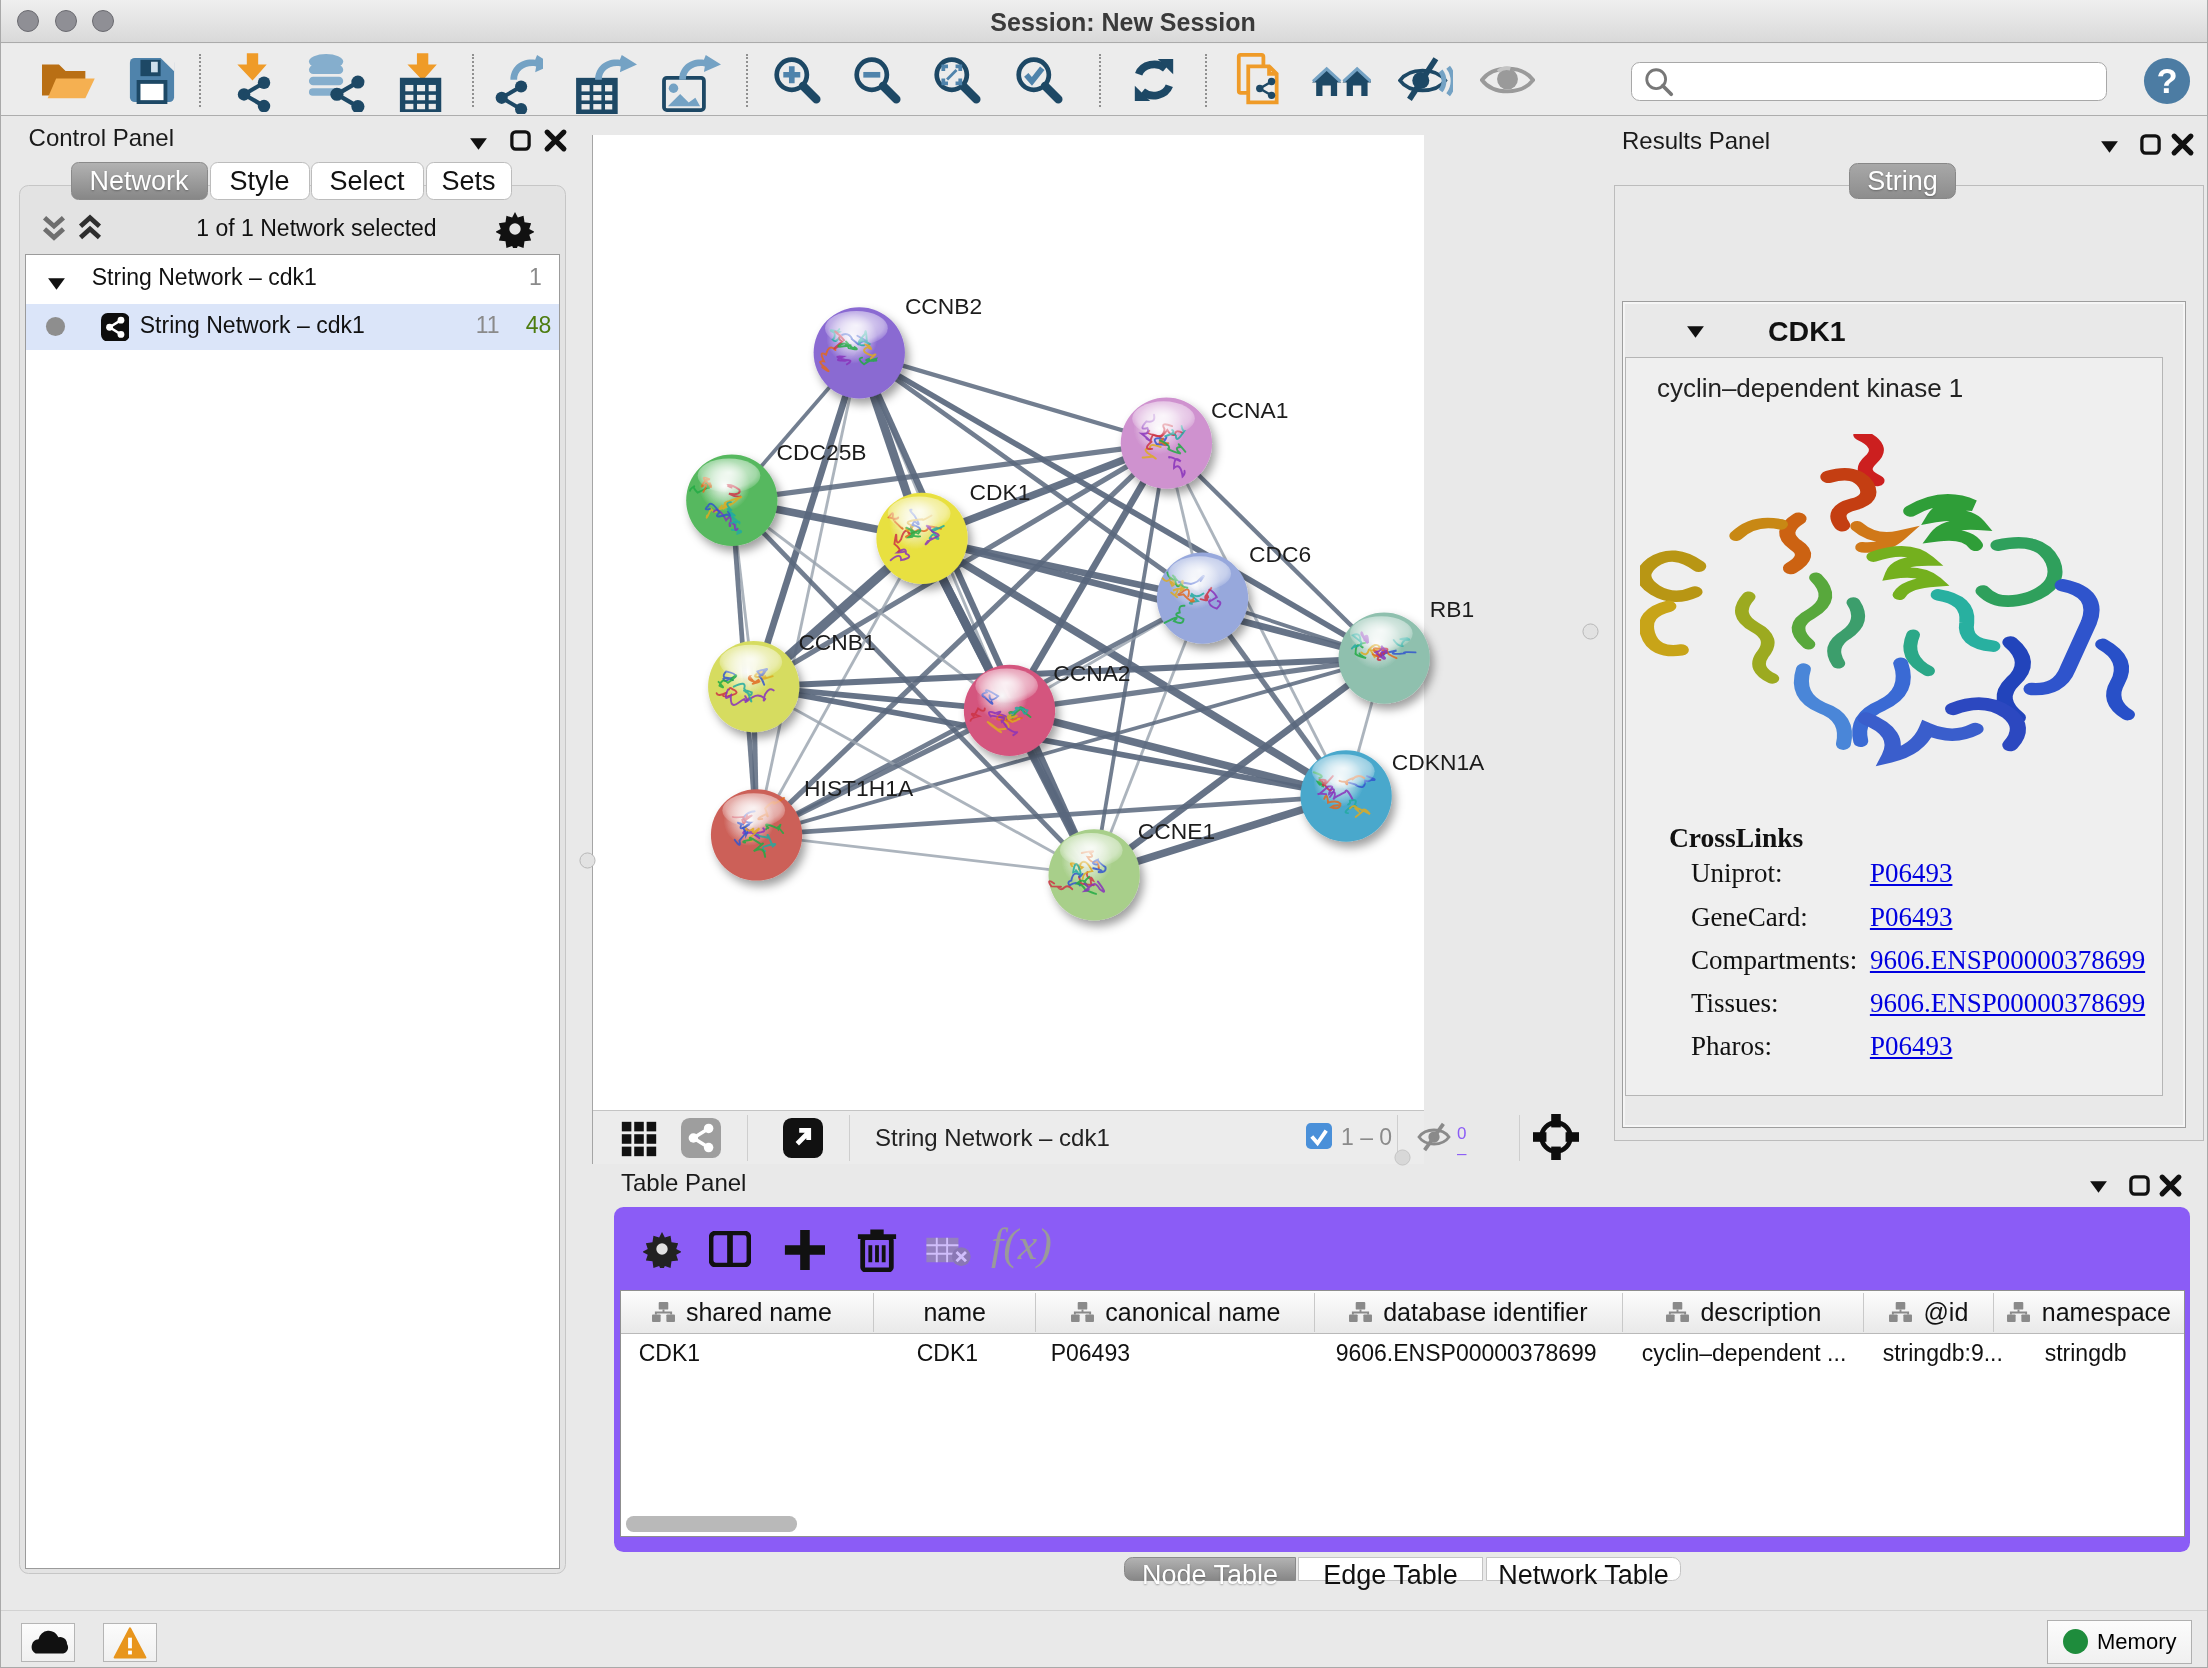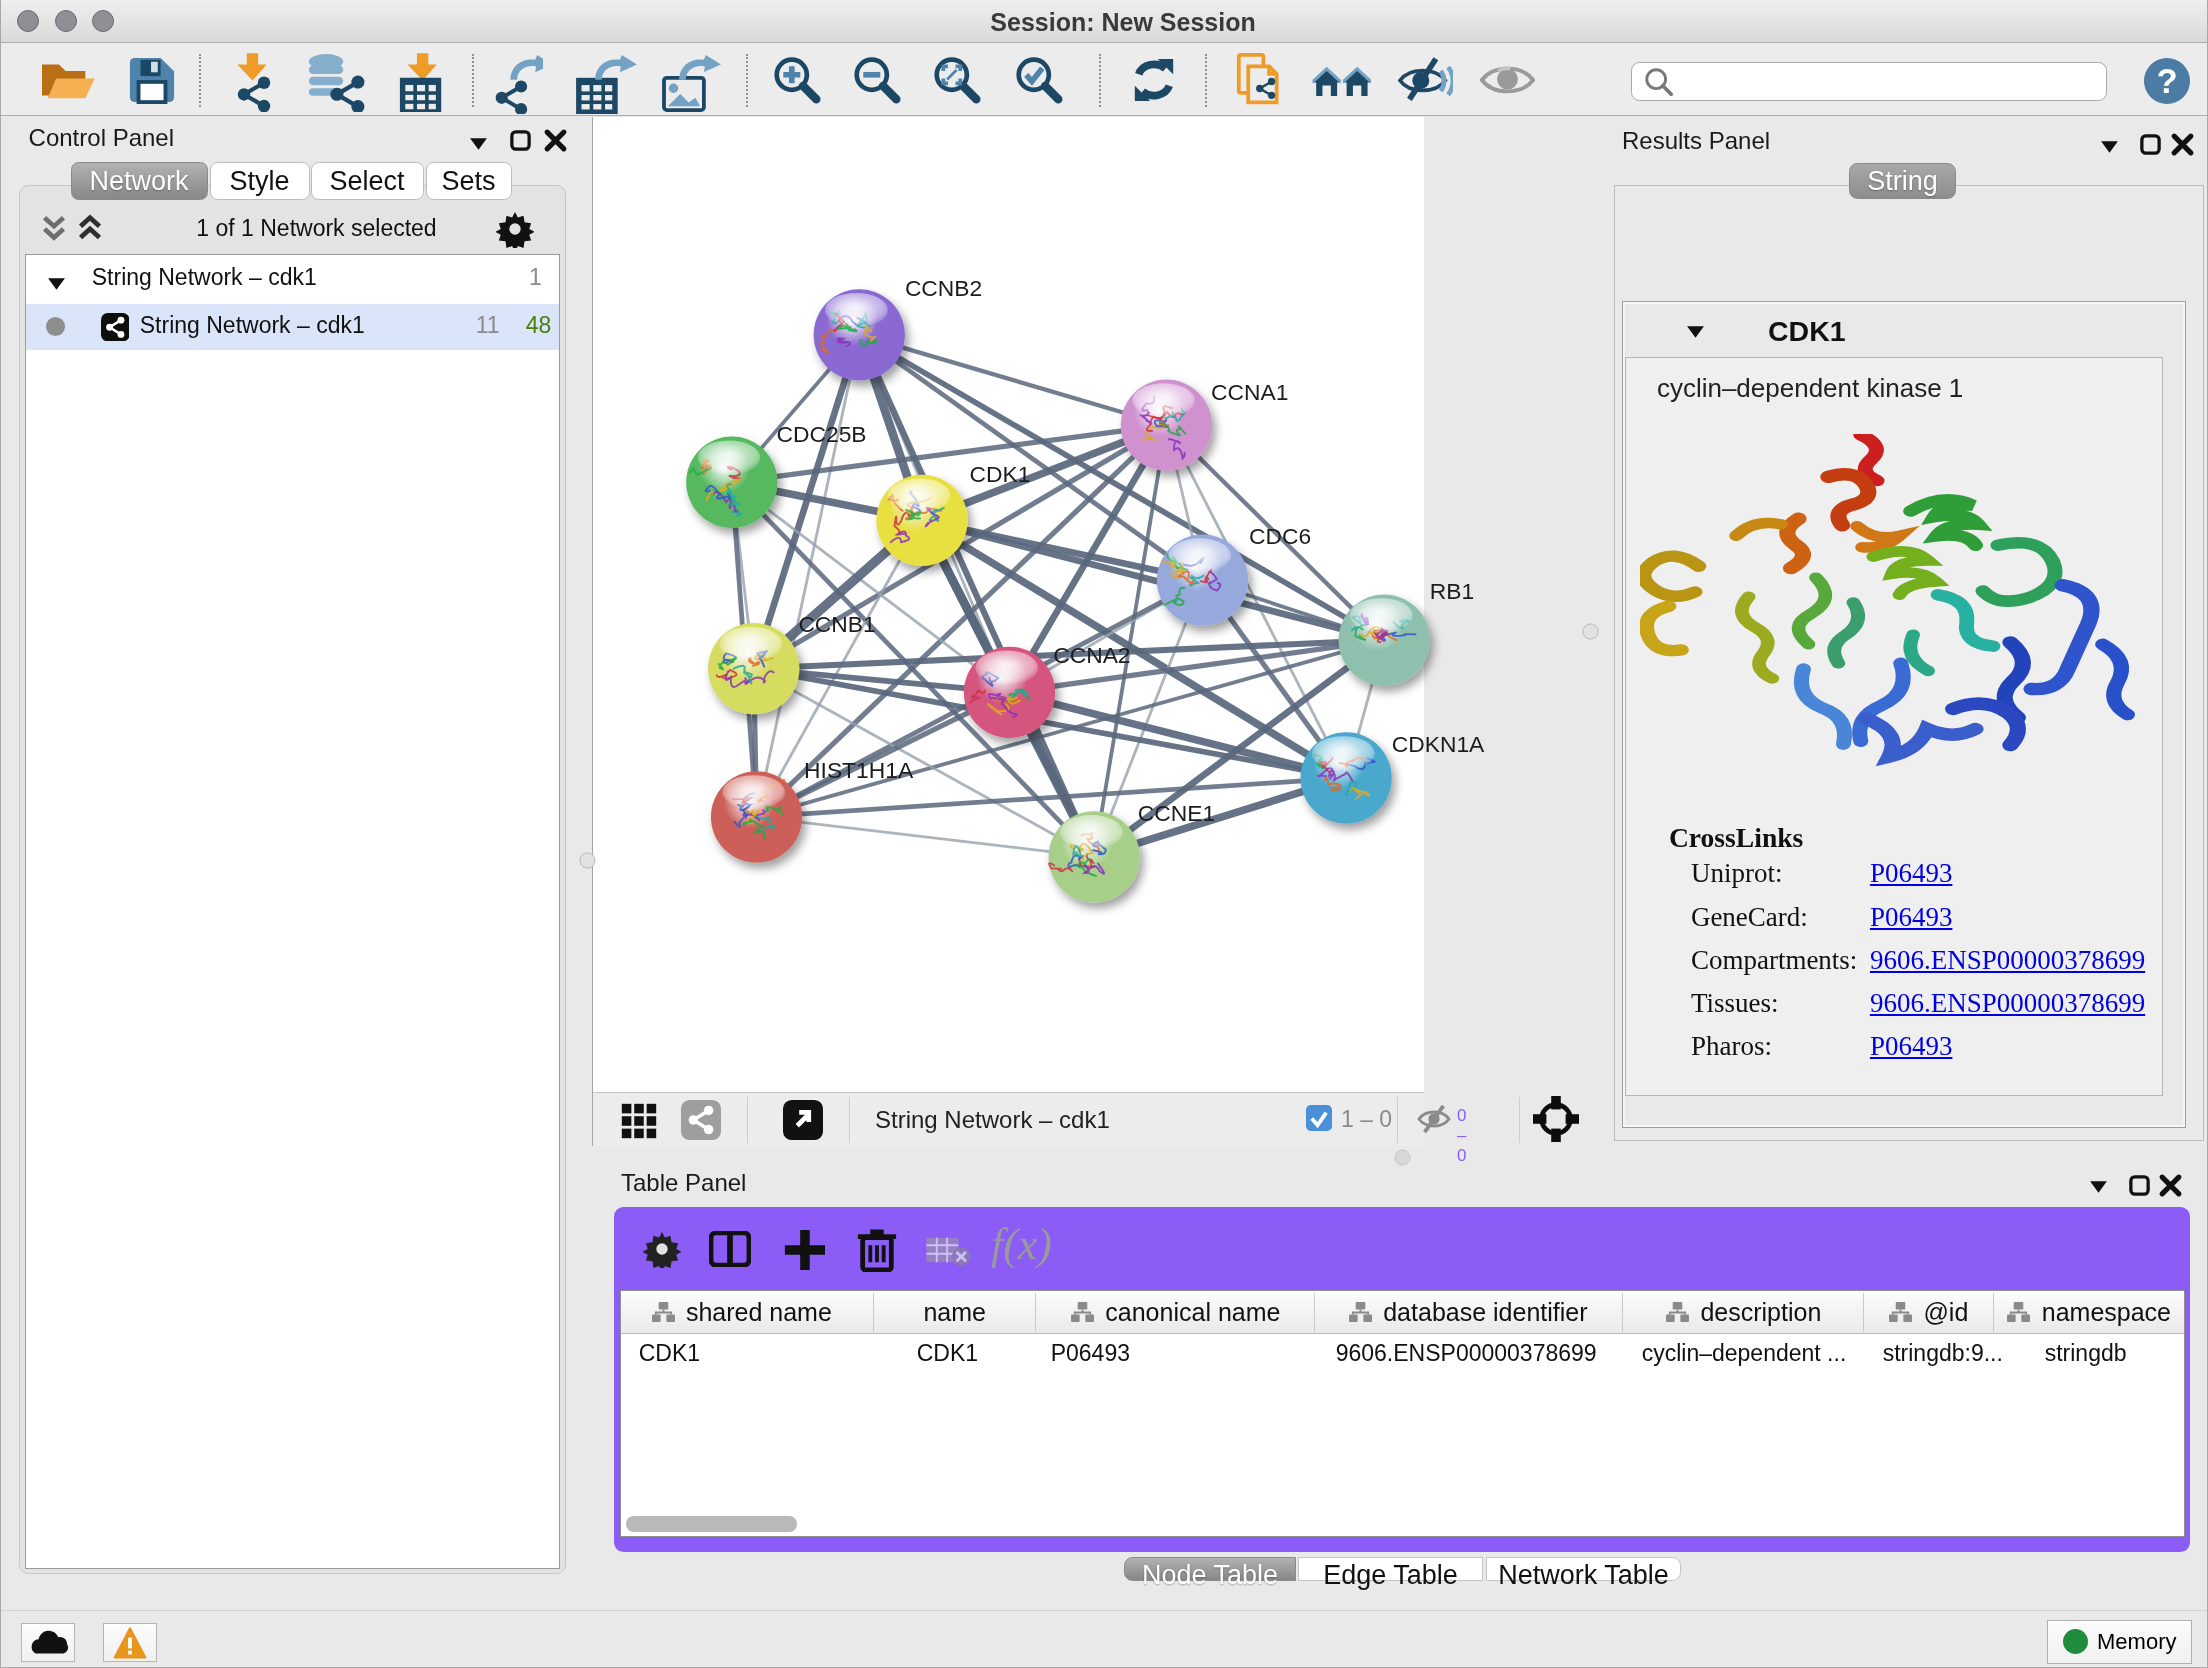--- a/index.html
+++ b/index.html
@@ -10,21 +10,21 @@
 .toolbar{left:0;top:44px;width:2208px;height:72px;background:#ececec;border-bottom:1.9px solid #adadad;}
 .tsep{top:9.5px;height:53px;width:0;border-left:2.9px dotted #909090;position:absolute;}
 .searchbox{left:1631px;top:18px;width:476px;height:39px;background:#fff;border:1.9px solid #a8a8a8;border-radius:8.6px;position:absolute;}
 .panelhead{font-size:24px;color:#1a1a1a;}
 .cp{left:7.6px;top:116px;width:571px;height:1458px;background:#e9e9e9;position:absolute;}
 .tab{position:absolute;z-index:5;height:38px;font-size:27px;text-align:center;border:1px solid #bcbcbc;background:#fff;color:#111;border-radius:7.6px;line-height:36px;}
 .tabsel{background:linear-gradient(#b2b2b2,#878787);color:#fff;border-color:#8a8a8a;text-shadow:0 1px 1.9px rgba(0,0,0,0.3);}
 .cpinner{left:11.4px;top:69px;width:547px;height:1389px;background:#e3e3e3;border:1px solid #c6c6c6;border-radius:9.5px;position:absolute;}
 .tree{left:4.8px;top:68px;width:535px;bottom:3.8px;background:#fff;border:1.9px solid #9b9b9b;position:absolute;}
 .trow{position:absolute;left:0;width:100%;height:46px;font-size:23px;color:#111;}
-.netpanel{left:592px;top:117px;width:832px;height:1029px;background:#fff;border-left:1.9px solid #a5a5a5;position:absolute;}
+.netpanel{left:592px;top:135px;width:832px;height:1029px;background:#fff;border-left:1.9px solid #a5a5a5;position:absolute;}
 .netbar{left:0px;bottom:0px;width:100%;height:54px;background:#ececec;border-top:1.9px solid #c4c4c4;position:absolute;}
 .nbsep{position:absolute;top:3.8px;height:46px;width:0;border-left:1.9px solid #cecece;}
 .rp{left:1580px;top:117px;width:629px;height:1048px;background:#e9e9e9;position:absolute;}
 .rbox{position:absolute;left:42px;width:564px;border:1.9px solid #9e9e9e;box-shadow:inset 0 0 0 1.9px #f6f6f6;background:#e9e9e9;}
 .btn{position:absolute;background:linear-gradient(#ffffff,#f3f3f3);border:1.9px solid #b9b9b9;border-radius:8.6px;font-size:27px;color:#111;text-align:center;}
 .tp{left:587px;top:1165px;width:1615px;height:433px;background:#e9e9e9;position:absolute;}
 .tpc{left:27px;top:42px;width:1576px;height:345px;background:#8b5cf6;border-radius:9.5px;position:absolute;}
 .tptable{left:5.7px;top:83px;width:1565px;height:247px;background:#fff;border:1.9px solid #8f8f8f;position:absolute;}
 .thead{left:0;top:0;width:100%;height:43px;background:linear-gradient(#fdfdfd,#e9e9e9);border-bottom:1.9px solid #b9b9b9;position:absolute;}
 .hcell{position:absolute;top:0;height:42px;font-size:25px;color:#111;display:flex;align-items:center;justify-content:center;}

